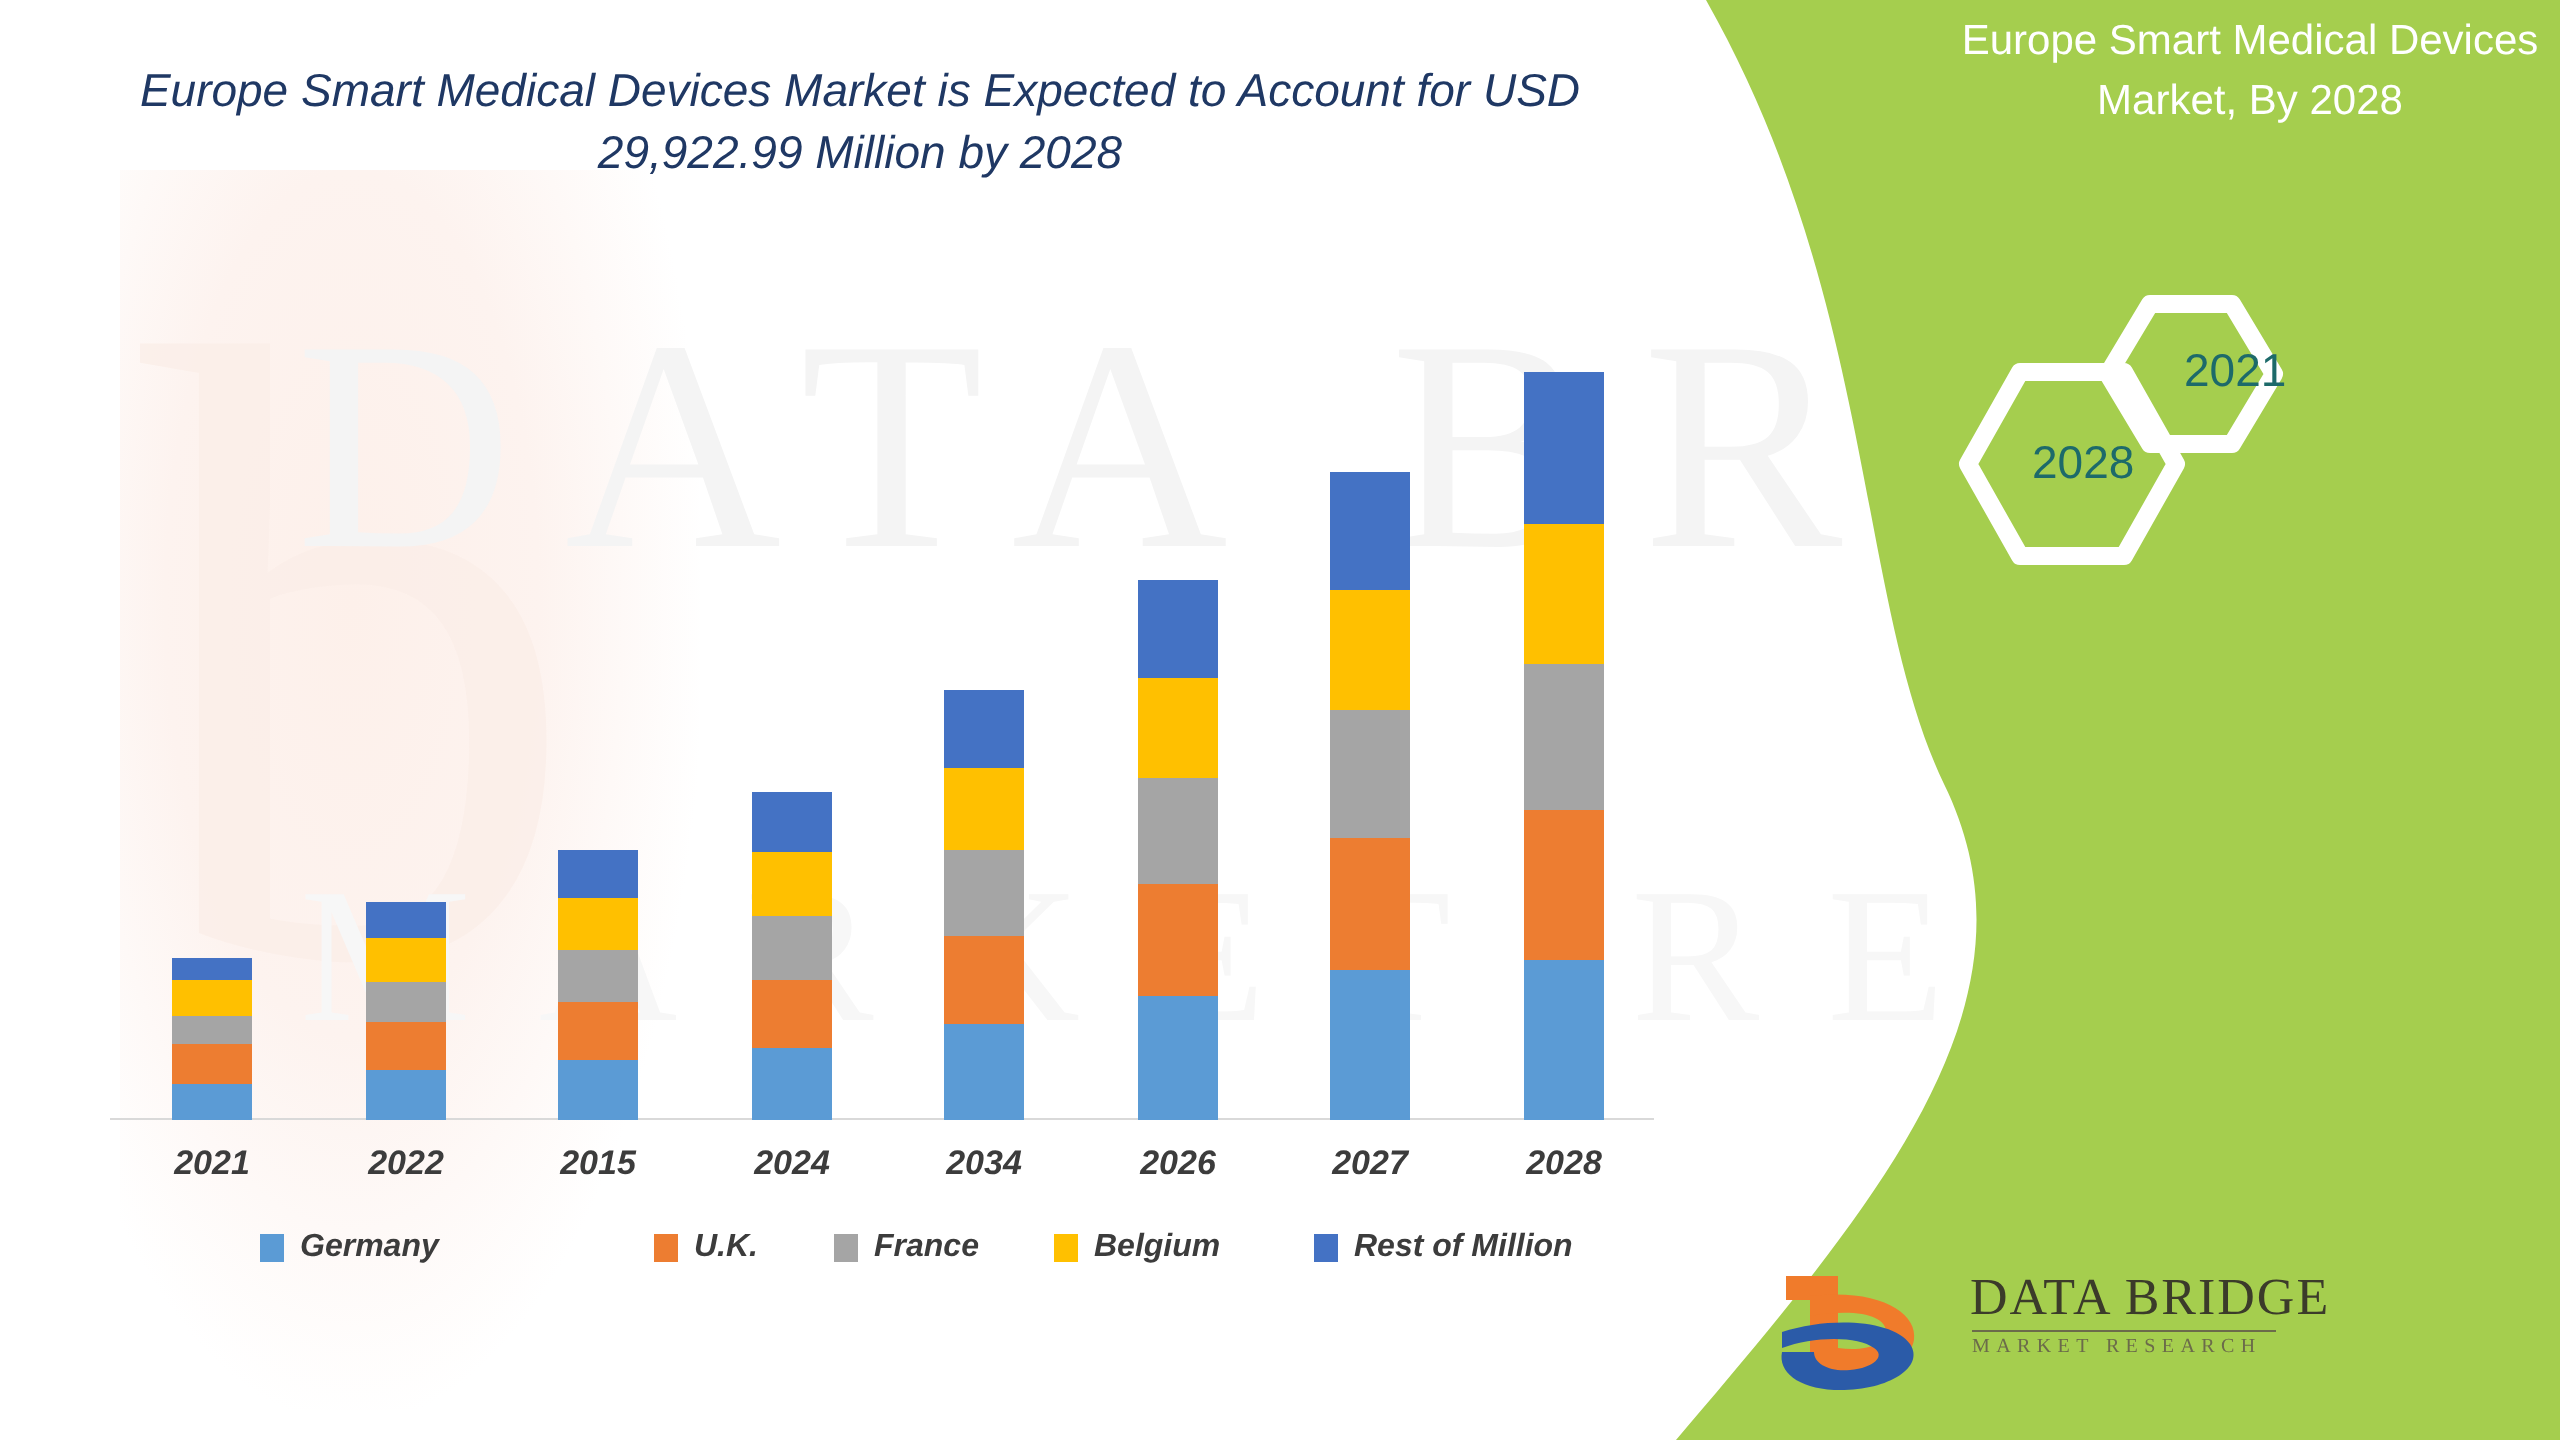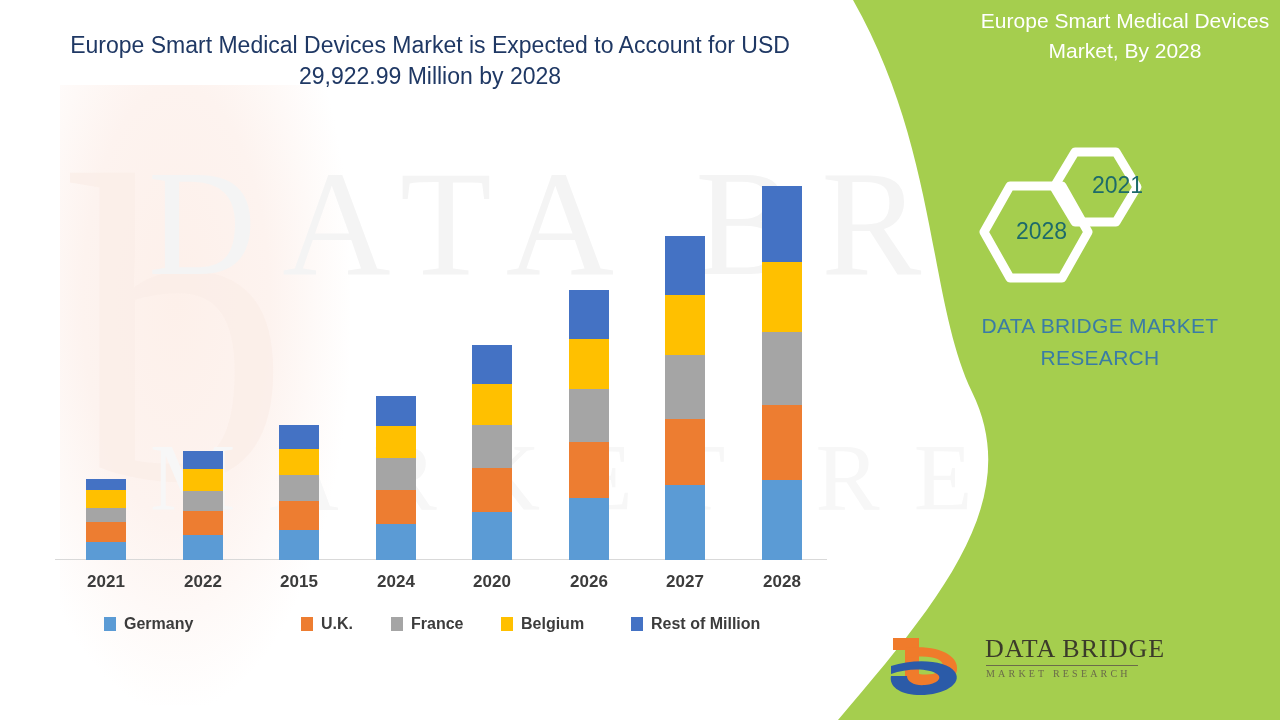--- a/index.html
+++ b/index.html
@@ -30,21 +30,21 @@
     pointer-events:none;
   }
   #wm-bigb{
     position:absolute;left:70px;top:110px;
     font-family:"Liberation Serif","DejaVu Serif",serif;
     font-size:440px;line-height:1;color:#fbeee8;opacity:.75;
     pointer-events:none;user-select:none;
   }
 
   
-  #left-panel{position:absolute;left:0;top:0;width:860px;height:553px;}
+  #left-panel{position:absolute;left:0;top:0;width:860px;height:553px;font-style:italic;}
 
   #chart-title{
     position:absolute;left:60px;top:30px;width:740px;
     text-align:center;
     font-size:23px;line-height:1.35;
     color:#1f3864;
     font-family:"Liberation Sans","DejaVu Sans",sans-serif;
   }
 
   
@@ -63,21 +63,21 @@
 
   #xlabels{position:absolute;left:55px;top:572px;width:772px;height:30px;}
   .xlabel{
     position:absolute;top:0;width:90px;text-align:center;
     font-size:17px;color:#3c3c3c;font-weight:bold;
     font-family:"Liberation Sans","DejaVu Sans",sans-serif;
   }
 
   
   #legend{
-    position:absolute;left:46px;top:615px;width:780px;height:28px;text-align:center;
+    position:absolute;left:72px;top:615px;width:780px;height:28px;text-align:center;
   }
   .legend-item{
     position:absolute;top:0;display:flex;align-items:center;gap:8px;
     font-size:16px;color:#3c3c3c;font-weight:bold;white-space:nowrap;
   }
   .legend-swatch{width:12px;height:14px;display:inline-block;flex:0 0 auto;}
 
   
   #green-panel{
     position:absolute;right:0;top:0;width:460px;height:608px;
@@ -192,21 +192,21 @@
           <div class="seg" style="height: 70px; background: rgb(255, 192, 0);"></div>
           <div class="seg" style="height: 76px; background: rgb(68, 114, 196);"></div>
         </div>
       </div>
 
     <div id="xlabels">
         <div class="xlabel" style="left: 6px;">2021</div>
         <div class="xlabel" style="left: 103px;">2022</div>
         <div class="xlabel" style="left: 199px;">2015</div>
         <div class="xlabel" style="left: 296px;">2024</div>
-        <div class="xlabel" style="left: 392px;">2020</div>
+        <div class="xlabel" style="left: 392px;">2034</div>
         <div class="xlabel" style="left: 489px;">2026</div>
         <div class="xlabel" style="left: 585px; text-align: center;">2027</div>
         <div class="xlabel" style="left: 682px;">2028</div>
       </div>
 
     <div id="legend">
         <div class="legend-item" style="left: 58px;">
           <span class="legend-swatch" style="background: rgb(91, 155, 213);"></span>
           <span>Germany</span>
         </div>
@@ -243,21 +243,20 @@
         <svg width="460" height="720" viewBox="0 0 460 720" style="position:absolute;inset:0;">
 
           <polygon points="190,186 242,186 268,232 242,278 190,278 164,232" fill="none" stroke="#ffffff" stroke-width="9" stroke-linejoin="round"></polygon>
 
           <polygon points="255,152 296,152 317,187 296,222 255,222 234,187" fill="none" stroke="#ffffff" stroke-width="9" stroke-linejoin="round"></polygon>
         </svg>
         <div id="hex-label-2021" class="hex-label">2021</div>
         <div id="hex-label-2028" class="hex-label">2028</div>
       </div>
 
-      <div id="brand-text">DATA BRIDGE MARKET RESEARCH</div>
 
       <div id="logo">
         <svg width="95" height="66" viewBox="0 0 95 66" style="position:absolute;left:0;top:2px;">
 
           <path d="M8 6 L34 6 L34 54 L20 54 L20 18 L8 18 Z" fill="#F07B2B"></path>
           <path d="M20 16 C54 12 74 24 72 38 C70 50 52 56 34 54 L34 42
                    C48 44 58 40 58 34 C58 26 44 22 20 26 Z" fill="#F07B2B"></path>
 
           <path d="M6 34 C30 26 62 28 70 40 C78 52 58 64 32 63
                    C14 62 4 54 6 44 L22 44 C22 50 30 54 40 53

